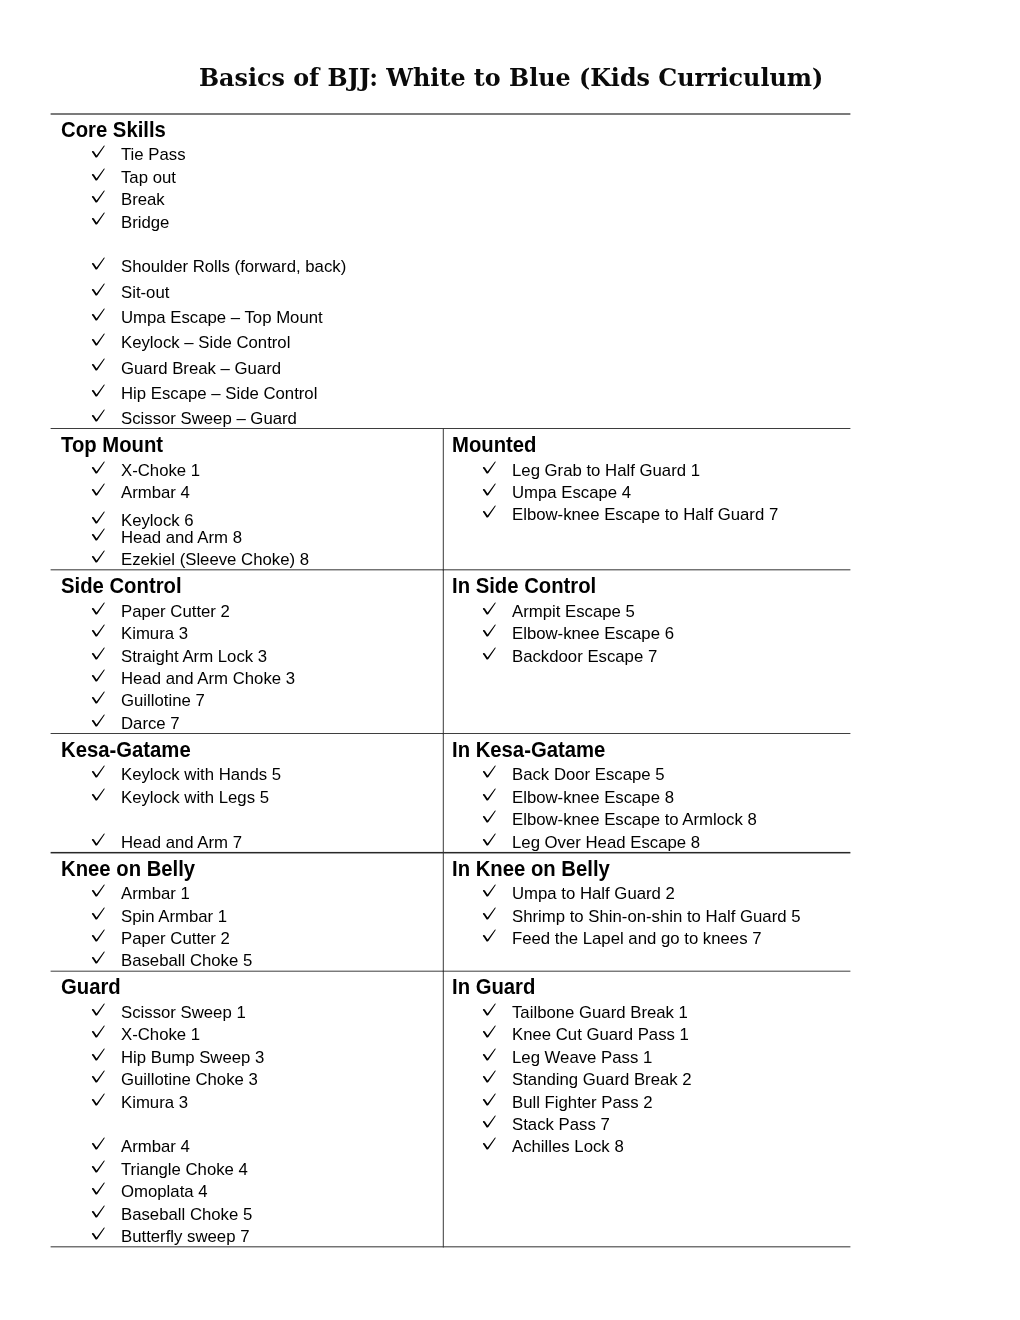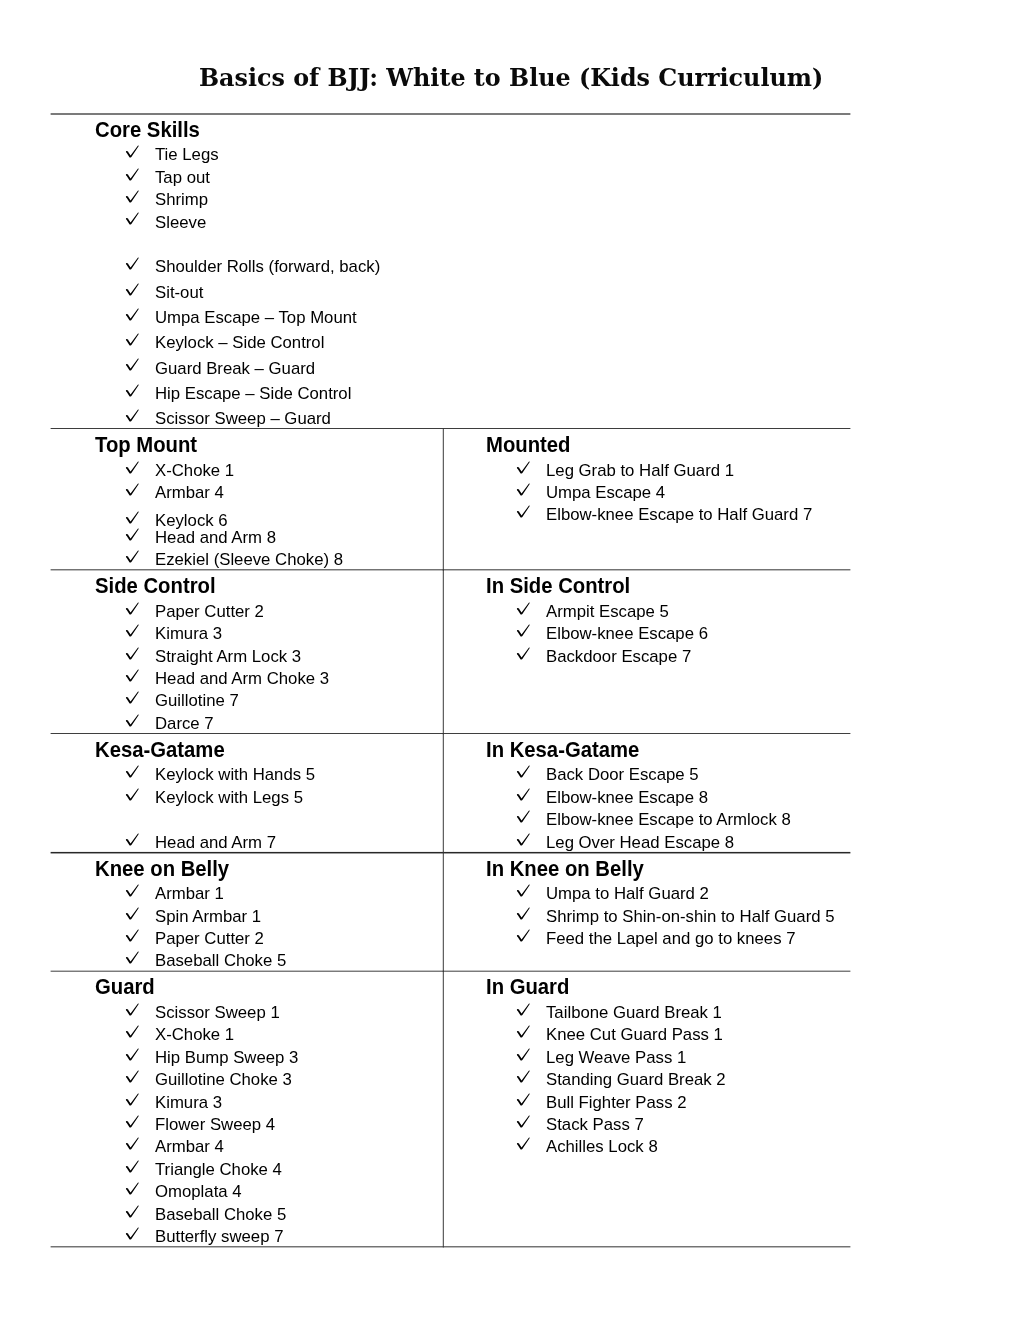--- a/index.html
+++ b/index.html
@@ -7,21 +7,21 @@
   body{width:1020px;height:1320px;overflow:hidden;color:#000;
        font-family:"Liberation Sans",sans-serif;
        -webkit-font-smoothing:antialiased;}
   .page{position:relative;width:1020px;height:1320px;background:#fff;}
   .doc-title{position:absolute;left:199px;top:66px;margin:0;white-space:nowrap;
     font-family:"DejaVu Serif",serif;font-weight:700;
     font-size:24.1px;line-height:24px;letter-spacing:0;color:#0a0a0a;
     transform:scaleX(0.988) translateZ(0);transform-origin:left top;}
   svg.grid{position:absolute;left:0;top:0;width:1020px;height:1320px;overflow:visible;}
   svg.grid rect.vdiv{fill:#333333;}
-  .row{position:absolute;left:0;width:952px;margin-left:34px;}
+  .row{position:absolute;left:0;width:952px;}
   .cell{position:absolute;top:0;bottom:0;}
   .head{position:absolute;left:10px;top:1px;font-weight:700;font-size:22px;line-height:29.2px;
     transform:scaleX(0.922) translateZ(0);transform-origin:left center;white-space:nowrap;}
   .item{position:absolute;left:0;width:100%;height:22.4px;line-height:22.4px;font-size:17px;white-space:nowrap;}
   .item .chk{position:absolute;left:39.9px;top:2.5px;width:15px;height:13.4px;line-height:0;}
   .item .chk svg{display:block;}
   .item .chk svg path{fill:#000;}
   .item .itxt{position:absolute;left:70px;top:1.6px;line-height:22.4px;
     transform:scaleX(0.985) translateZ(0);transform-origin:left center;}
 </style>
@@ -47,45 +47,45 @@
     </svg>
     <div class="row" style="top:113.60px;height:315.30px">
         <div class="cell" style="left:51.00px;width:799.00px">
           <div class="head">Core Skills</div>
           <div class="item" style="top:29.20px">
             <span class="chk">
               <svg viewBox="0 0 145 135" width="15.0" height="13.4">
                 <path d="M10 60 L23 63 Q30 67 34 77 L53 105 L126 7 Q131 2 134 5 Q137 9 132 16 L61 120 Q48 133 40 122 L16 83 Q5 73 6 66 Z"></path>
               </svg>
             </span>
-            <span class="itxt">Tie Legs</span>
+            <span class="itxt">Tie Pass</span>
           </div>
           <div class="item" style="top:51.60px">
             <span class="chk">
               <svg viewBox="0 0 145 135" width="15.0" height="13.4">
                 <path d="M10 60 L23 63 Q30 67 34 77 L53 105 L126 7 Q131 2 134 5 Q137 9 132 16 L61 120 Q48 133 40 122 L16 83 Q5 73 6 66 Z"></path>
               </svg>
             </span>
             <span class="itxt">Tap out</span>
           </div>
           <div class="item" style="top:74.00px">
             <span class="chk">
               <svg viewBox="0 0 145 135" width="15.0" height="13.4">
                 <path d="M10 60 L23 63 Q30 67 34 77 L53 105 L126 7 Q131 2 134 5 Q137 9 132 16 L61 120 Q48 133 40 122 L16 83 Q5 73 6 66 Z"></path>
               </svg>
             </span>
-            <span class="itxt">Shrimp</span>
-          </div>
-          <div class="item" style="top:96.40px">
-            <span class="chk">
-              <svg viewBox="0 0 145 135" width="15.0" height="13.4">
-                <path d="M10 60 L23 63 Q30 67 34 77 L53 105 L126 7 Q131 2 134 5 Q137 9 132 16 L61 120 Q48 133 40 122 L16 83 Q5 73 6 66 Z"></path>
-              </svg>
-            </span>
-            <span class="itxt">Sleeve</span>
+            <span class="itxt">Break</span>
+          </div>
+          <div class="item" style="top:96.40px">
+            <span class="chk">
+              <svg viewBox="0 0 145 135" width="15.0" height="13.4">
+                <path d="M10 60 L23 63 Q30 67 34 77 L53 105 L126 7 Q131 2 134 5 Q137 9 132 16 L61 120 Q48 133 40 122 L16 83 Q5 73 6 66 Z"></path>
+              </svg>
+            </span>
+            <span class="itxt">Bridge</span>
           </div>
           <div class="item" style="top:141.20px">
             <span class="chk">
               <svg viewBox="0 0 145 135" width="15.0" height="13.4">
                 <path d="M10 60 L23 63 Q30 67 34 77 L53 105 L126 7 Q131 2 134 5 Q137 9 132 16 L61 120 Q48 133 40 122 L16 83 Q5 73 6 66 Z"></path>
               </svg>
             </span>
             <span class="itxt">Shoulder Rolls (forward, back)</span>
           </div>
           <div class="item" style="top:191.80px">
@@ -453,28 +453,20 @@
             </span>
             <span class="itxt">Guillotine Choke 3</span>
           </div>
           <div class="item" style="top:118.80px">
             <span class="chk">
               <svg viewBox="0 0 145 135" width="15.0" height="13.4">
                 <path d="M10 60 L23 63 Q30 67 34 77 L53 105 L126 7 Q131 2 134 5 Q137 9 132 16 L61 120 Q48 133 40 122 L16 83 Q5 73 6 66 Z"></path>
               </svg>
             </span>
             <span class="itxt">Kimura 3</span>
-          </div>
-          <div class="item" style="top:141.20px">
-            <span class="chk">
-              <svg viewBox="0 0 145 135" width="15.0" height="13.4">
-                <path d="M10 60 L23 63 Q30 67 34 77 L53 105 L126 7 Q131 2 134 5 Q137 9 132 16 L61 120 Q48 133 40 122 L16 83 Q5 73 6 66 Z"></path>
-              </svg>
-            </span>
-            <span class="itxt">Flower Sweep 4</span>
           </div>
           <div class="item" style="top:163.60px">
             <span class="chk">
               <svg viewBox="0 0 145 135" width="15.0" height="13.4">
                 <path d="M10 60 L23 63 Q30 67 34 77 L53 105 L126 7 Q131 2 134 5 Q137 9 132 16 L61 120 Q48 133 40 122 L16 83 Q5 73 6 66 Z"></path>
               </svg>
             </span>
             <span class="itxt">Armbar 4</span>
           </div>
           <div class="item" style="top:186.00px">

